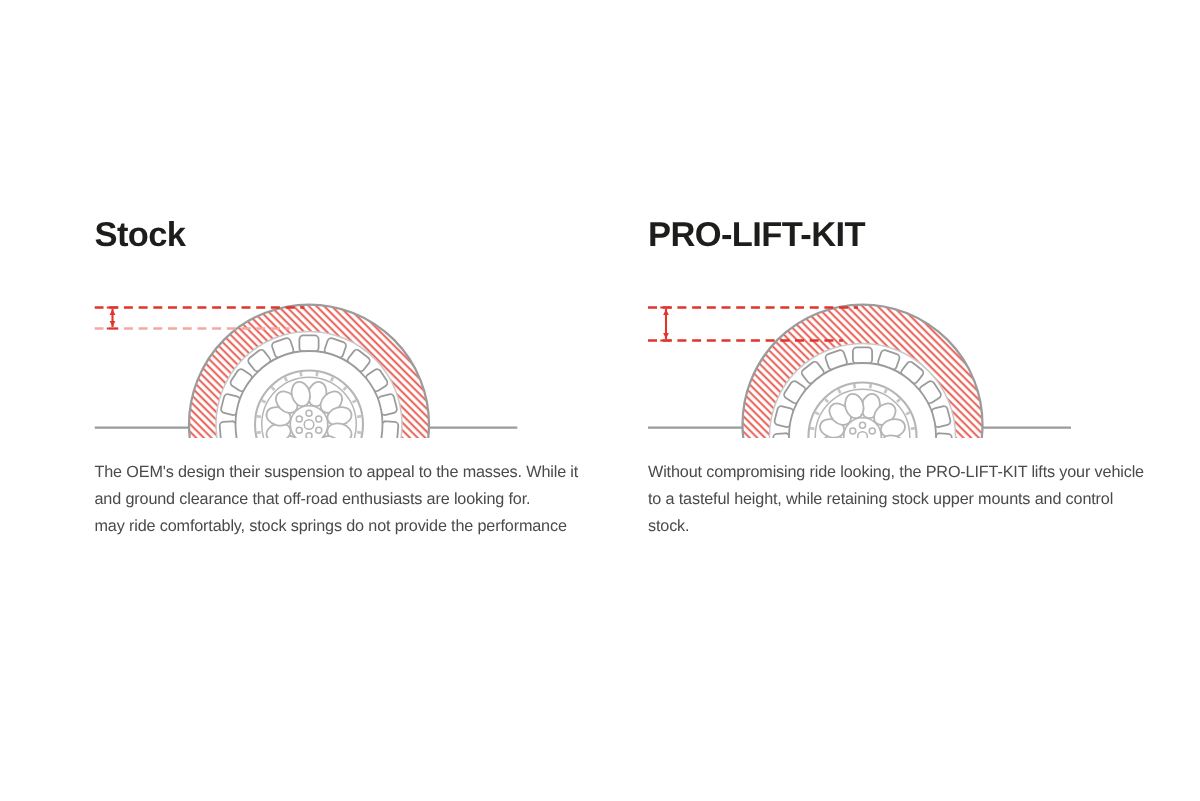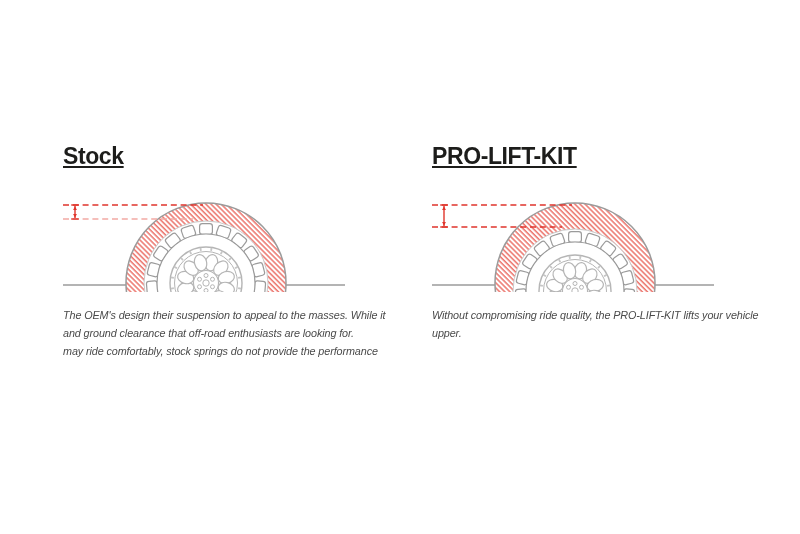--- a/index.html
+++ b/index.html
@@ -9,24 +9,23 @@
     font-family:"Liberation Sans",sans-serif;
     -webkit-font-smoothing:antialiased;
   }
   .panel{position:absolute;top:0;width:345px;height:534px;}
   .panel.left{left:63px;}
   .panel.right{left:432px;}
   .panel h1{
     position:absolute;top:144px;left:0;margin:0;
     font-size:23px;line-height:24px;font-weight:700;letter-spacing:-0.4px;
     color:var(--heading_text,#1d1d1b);
-    text-decoration:underline;
   }
   .figure{position:absolute;top:195px;left:0;display:block;}
-  .desc{position:absolute;top:306px;left:0;font-style:italic;}
+  .desc{position:absolute;top:306px;left:0;}
   .desc .line{
     font-size:10.8px;line-height:18px;letter-spacing:-0.1px;white-space:nowrap;
     color:var(--body_text,#4a4a4a);
   }
 </style>
 </head>
 <body>
 
 <main>
 
@@ -207,18 +206,19 @@
         <line x1="0" y1="32" x2="130" y2="32" stroke="#E0352C" stroke-width="1.6" stroke-dasharray="6 3.8"></line>
         <g stroke="#E0352C" stroke-width="1.4">
           <line x1="8.2" y1="10" x2="15.8" y2="10"></line>
           <line x1="8.2" y1="32" x2="15.8" y2="32"></line>
           <line x1="12" y1="11" x2="12" y2="31"></line>
           <polygon points="10.1,15 13.9,15 12,11.2" fill="#E0352C" stroke="none"></polygon>
           <polygon points="10.1,27 13.9,27 12,30.8" fill="#E0352C" stroke="none"></polygon>
         </g>
       </svg>
     <div class="desc">
-      <div class="line">Without compromising ride quality, the PRO-LIFT-KIT lifts your vehicle</div>
-      <div class="line">upper.</div>
+      <div class="line">Without compromising ride looking, the PRO-LIFT-KIT lifts your vehicle</div>
+      <div class="line">to a tasteful height, while retaining stock upper mounts and control</div>
+      <div class="line">stock.</div>
     </div>
   </section>
 
 </main>
 
 </body></html>

